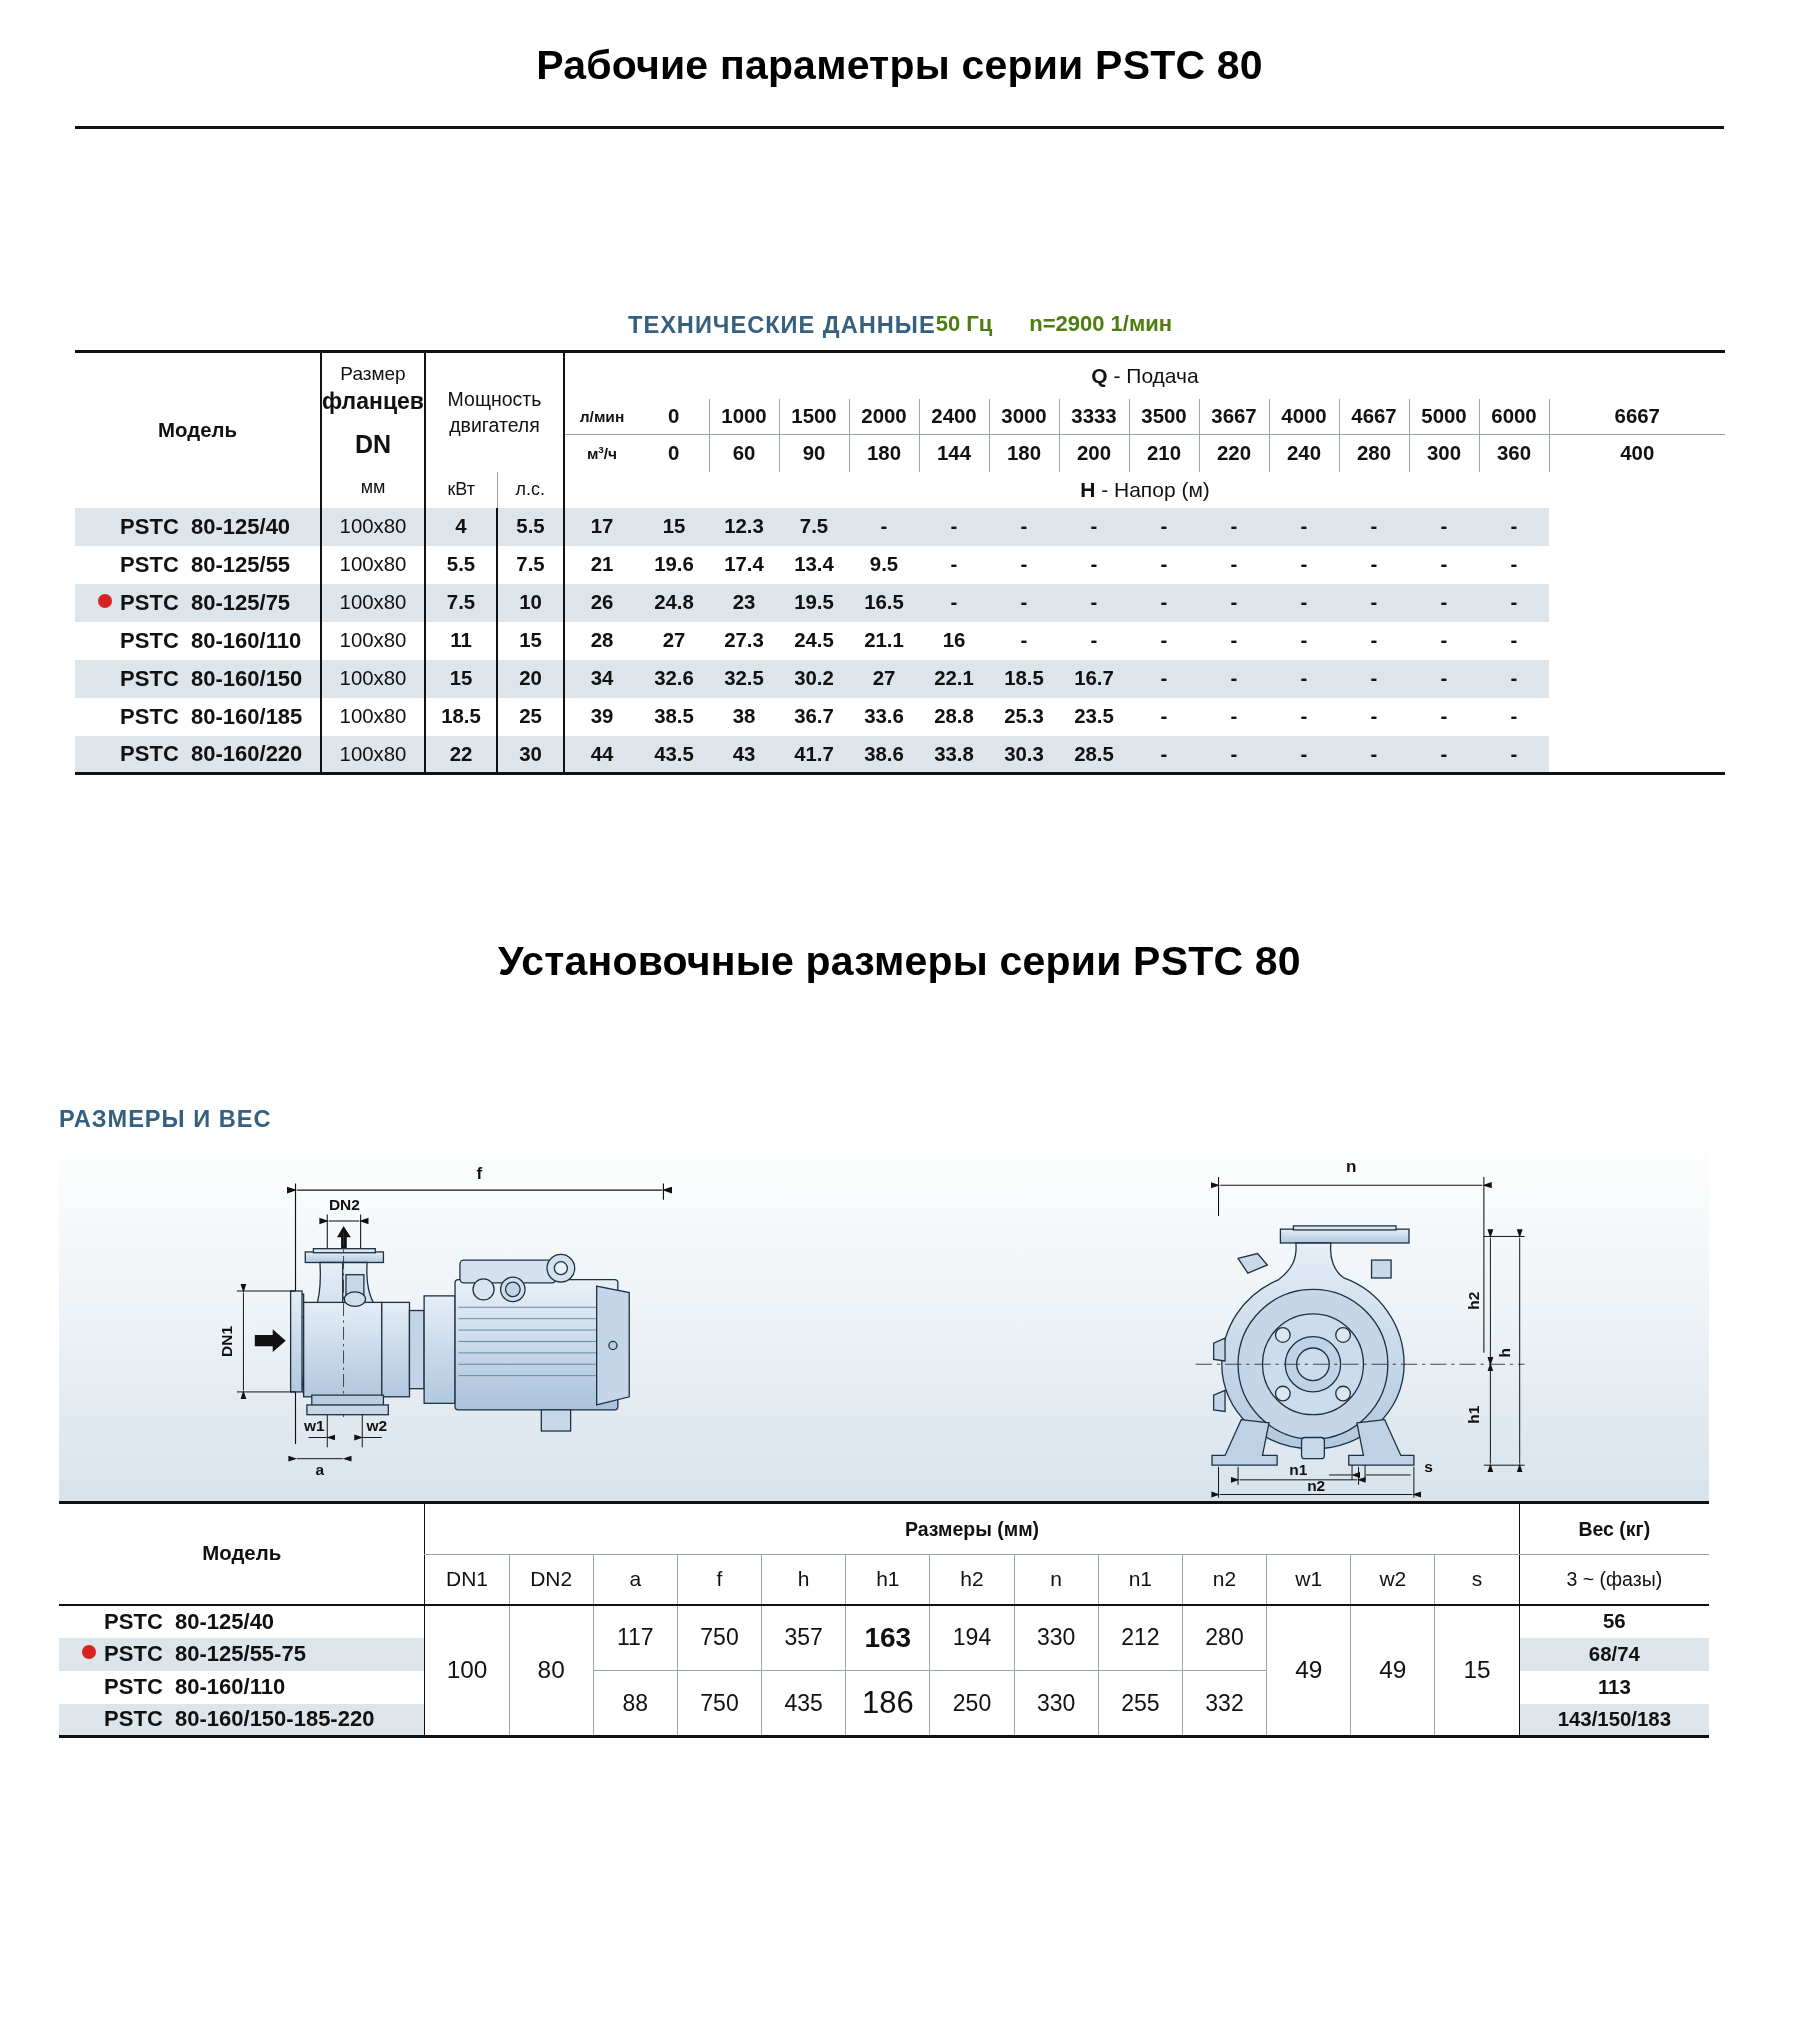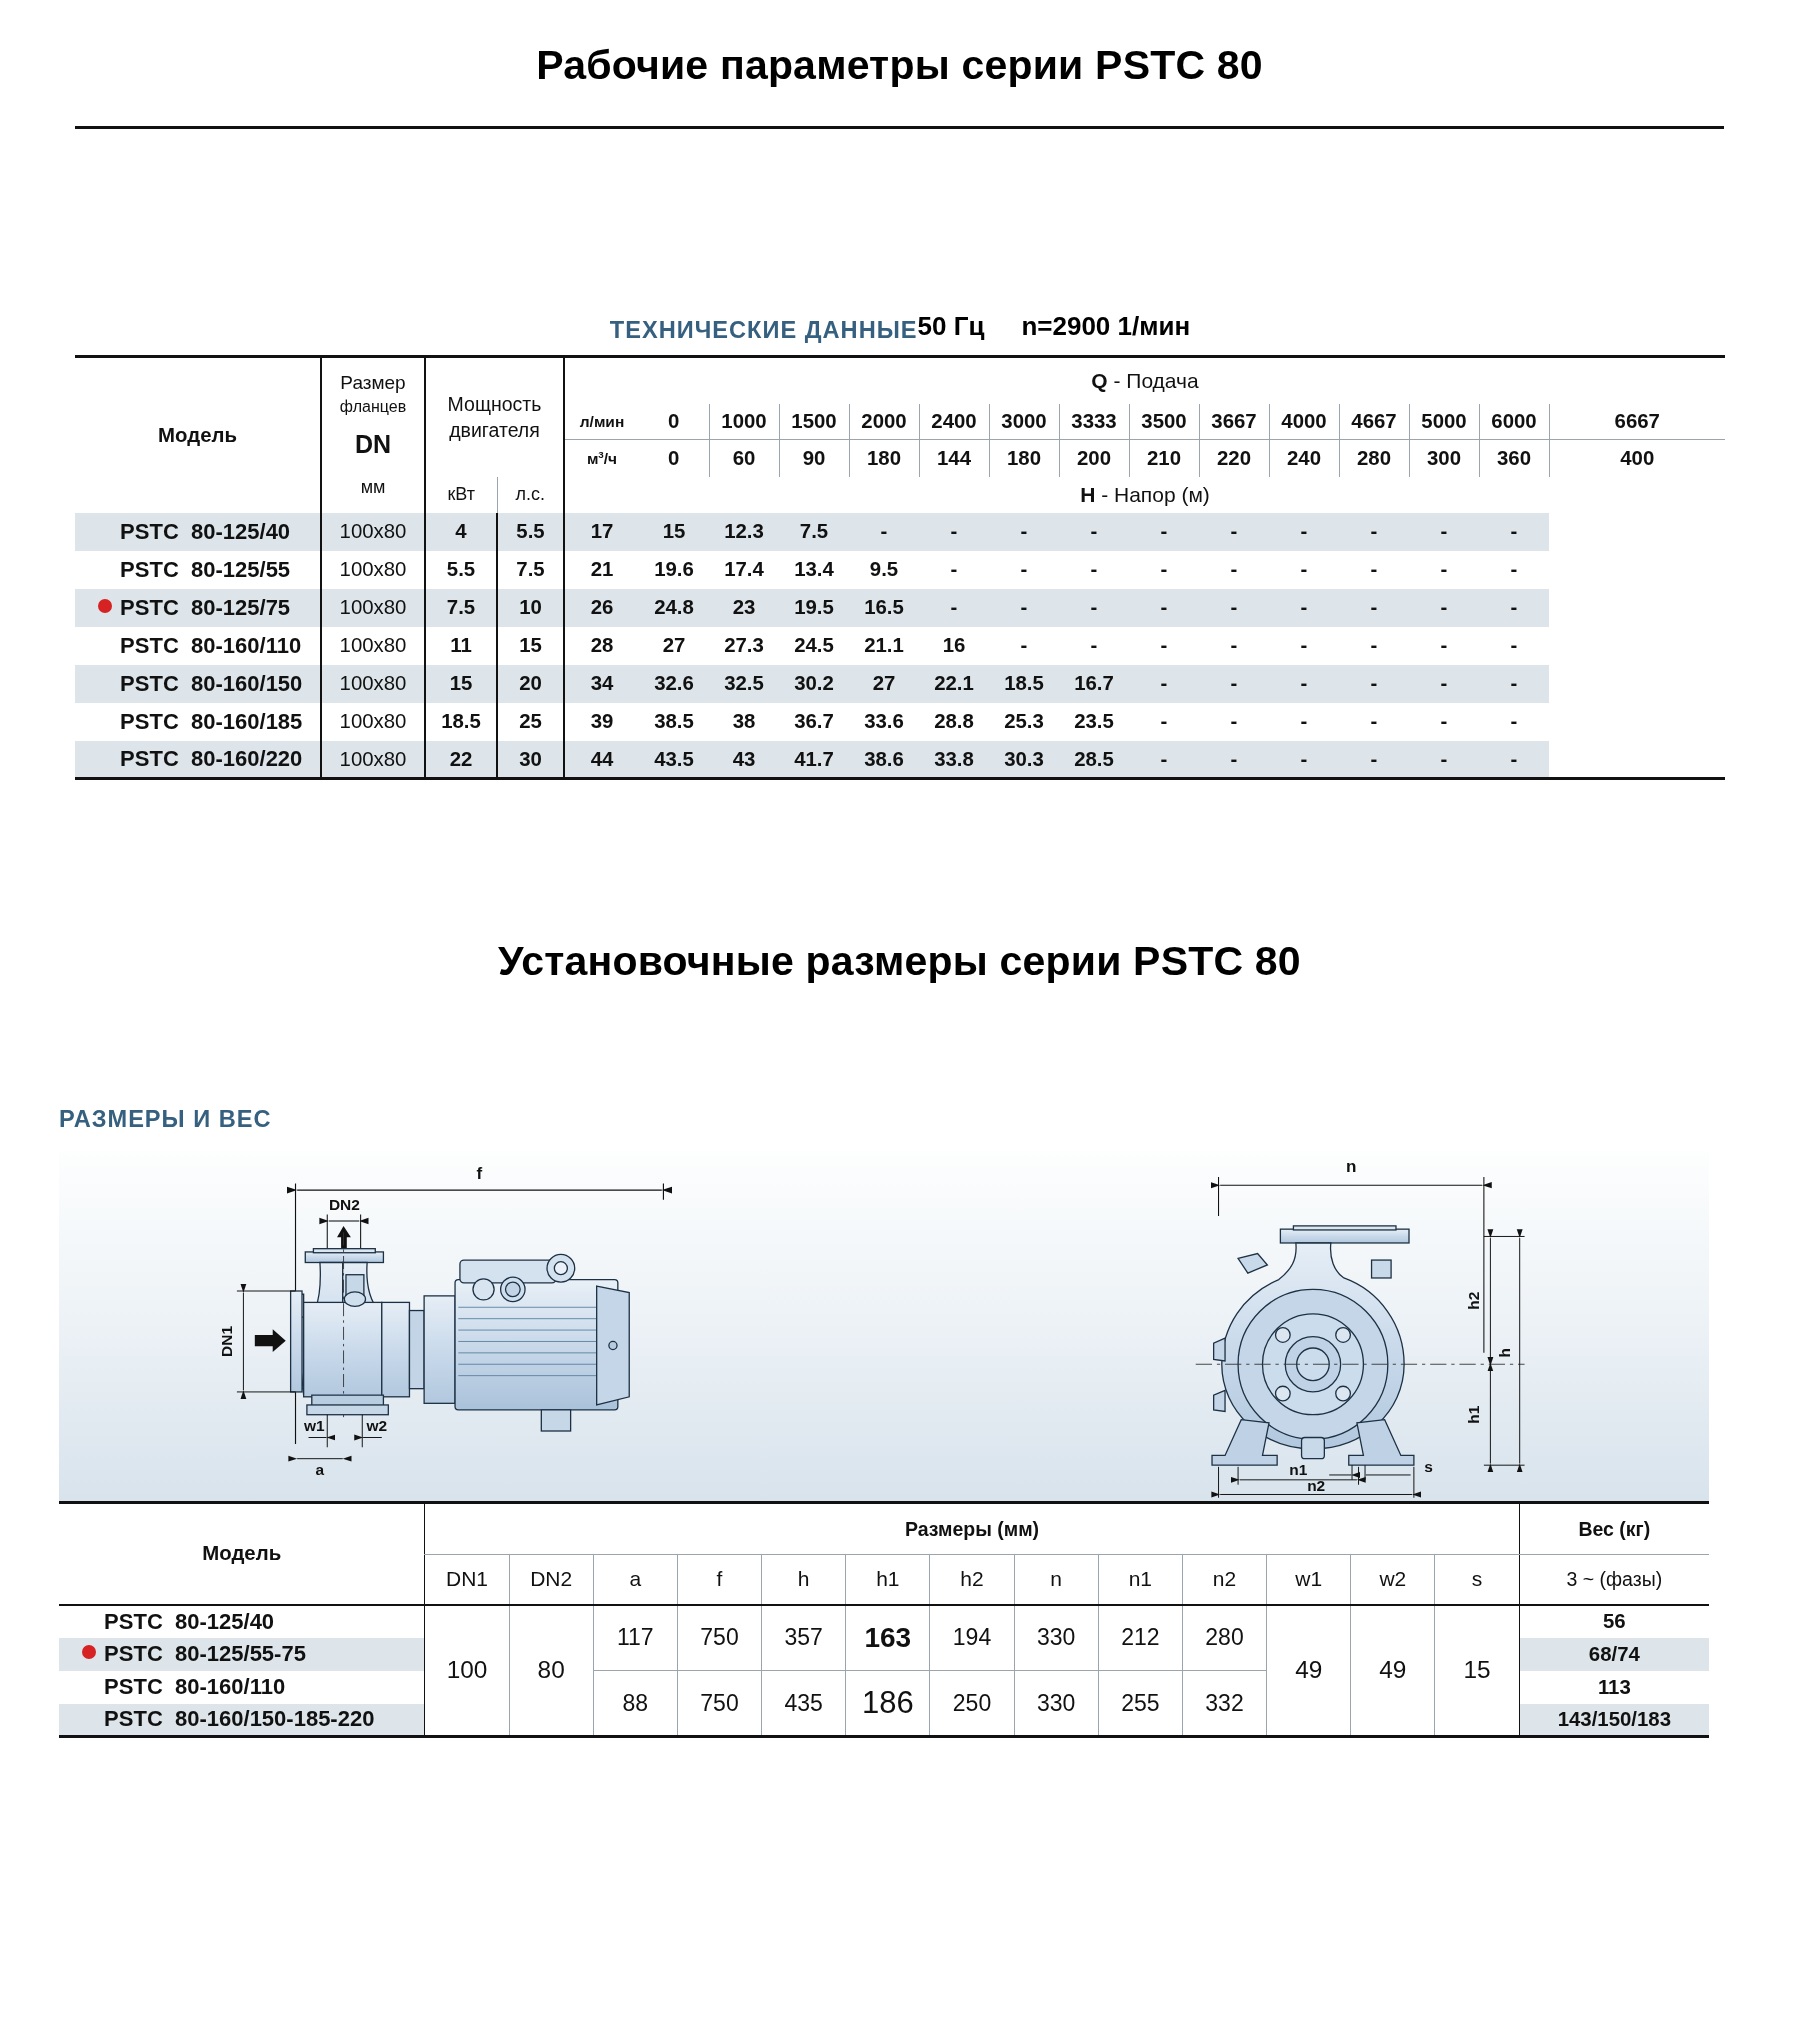--- a/index.html
+++ b/index.html
@@ -49,23 +49,23 @@
     top: 311px;
     width: 1650px;
   }
   #tech-head-row {
     display: flex;
     align-items: flex-end;
     justify-content: center;
     padding-bottom: 11.4px;
   }
   #tech-freq-wrap {
-    font-size: 26px;
+    font-size: 22px;
     font-weight: bold;
-    color: #000000;
+    color: #4d7c0f;
     display: flex;
     gap: 37px;
     padding-bottom: 1.6px;
   }
 
   table.grid {
     border-collapse: collapse;
     width: 100%;
     table-layout: fixed;
     font-size: 20.4px;
@@ -171,21 +171,21 @@
       <col style="width:67px">
       <col style="width:75px">
       <col span="13" style="width:70px">
     </colgroup>
     <tbody>
 
       <tr class="hdr-top">
         <td rowspan="4">Модель</td>
         <td rowspan="4" class="vline-l">
           <div style="font-weight:normal;font-size:19px;">Размер</div>
-          <div style="font-weight:normal;font-size:16px;margin-top:3.3px;">фланцев</div>
+          <div style="font-weight:bold;font-size:23px;margin-top:3.3px;">фланцев</div>
           <div style="font-size:25px;margin-top:14.7px;">DN</div>
           <div style="font-weight:normal;font-size:18px;margin-top:18px;">мм</div>
         </td>
         <td rowspan="3" colspan="2" class="vline-l">
           <div style="font-weight:normal;font-size:19.5px;">Мощность</div>
           <div style="font-weight:normal;font-size:19.5px;margin-top:3.3px;">двигателя</div>
         </td>
         <td colspan="15" class="vline-l">
           <span class="q-title"><b>Q</b><span> - Подача</span></span>
         </td>

